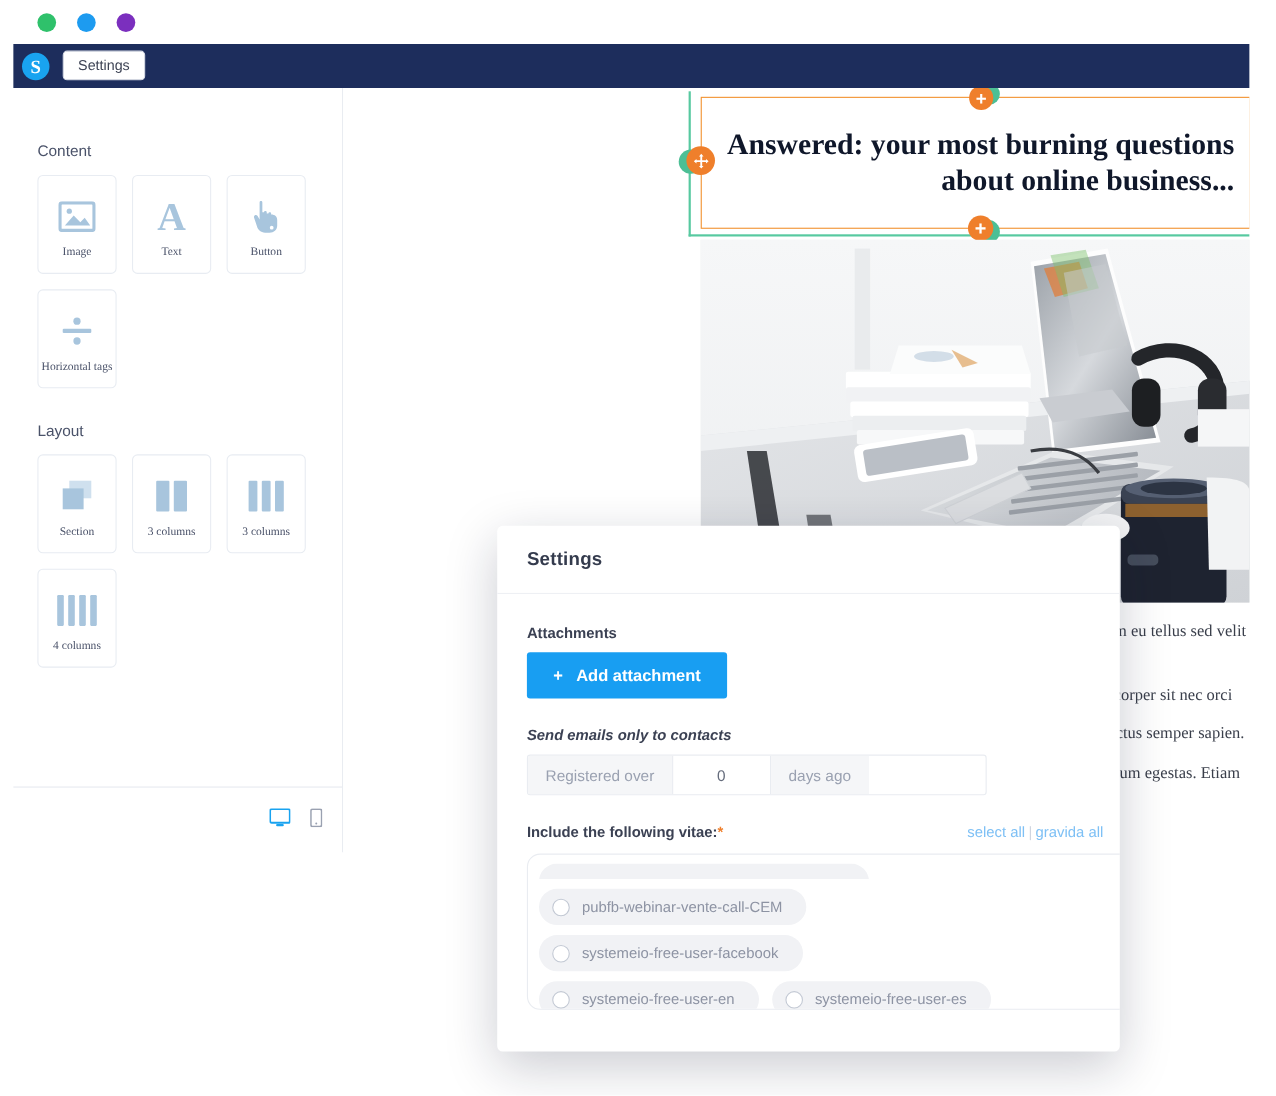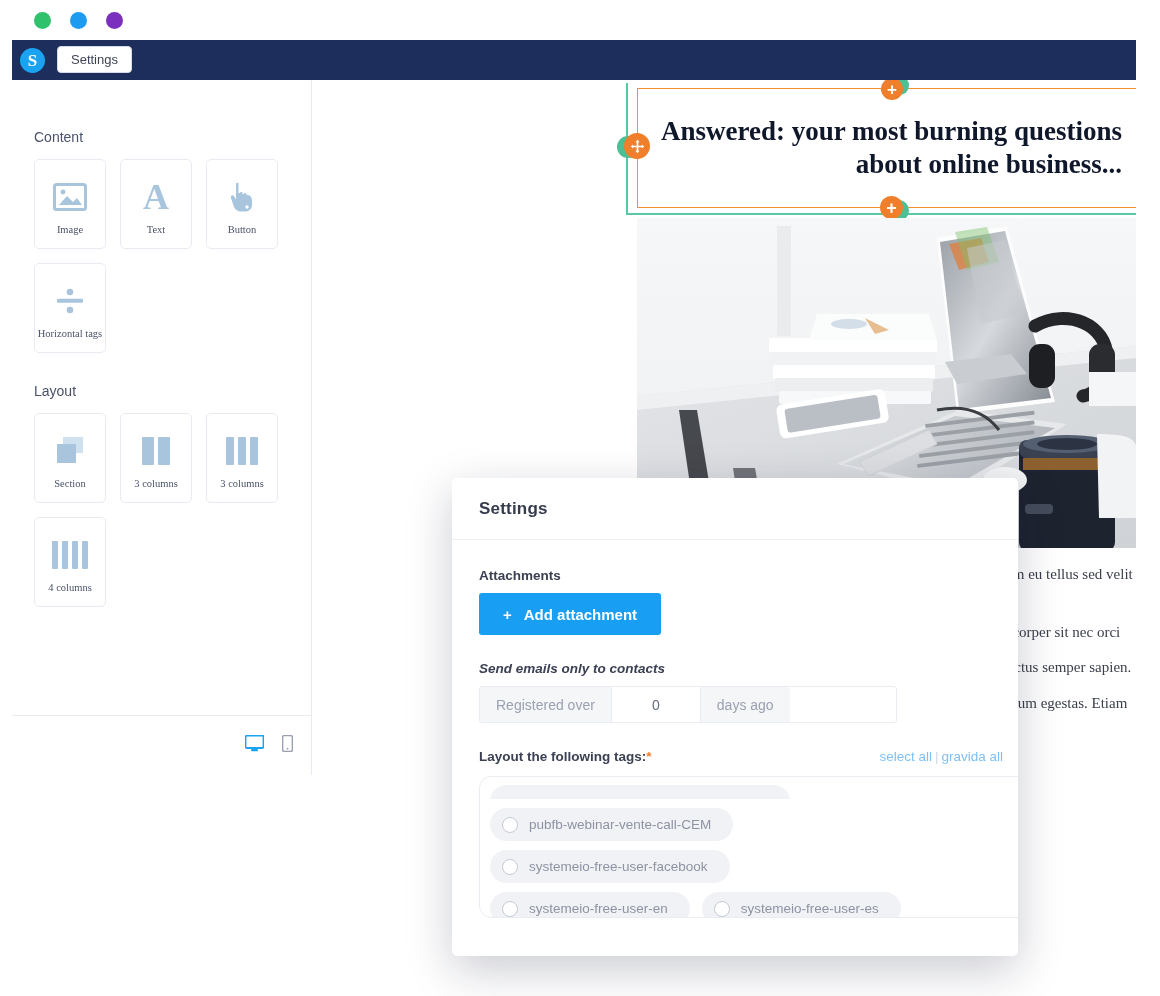--- a/index.html
+++ b/index.html
@@ -477,21 +477,21 @@
       <div class="field-label" style="margin-top:26px;font-style:italic;">Send emails only to contacts</div>
       <div class="input-group">
         <div class="ig-addon">Registered over</div>
         <input class="ig-input" type="text" value="0" style="">
         <div class="ig-addon">days ago</div>
       </div>
 
       
       <div class="tags-head" style="margin-top:26px;">
         <div class="field-label" style="margin-bottom:0;">
-          <span>Layout the following tags:</span><span class="req-star">*</span>
+          <span>Include the following vitae:</span><span class="req-star">*</span>
         </div>
         <div class="tags-links">
           <a>select all</a><span class="sep">|</span><a>gravida all</a>
         </div>
       </div>
 
       <div class="tags-box">
         <div class="tags-scroll"></div>
 
         <div class="tag-row tag-partial">

